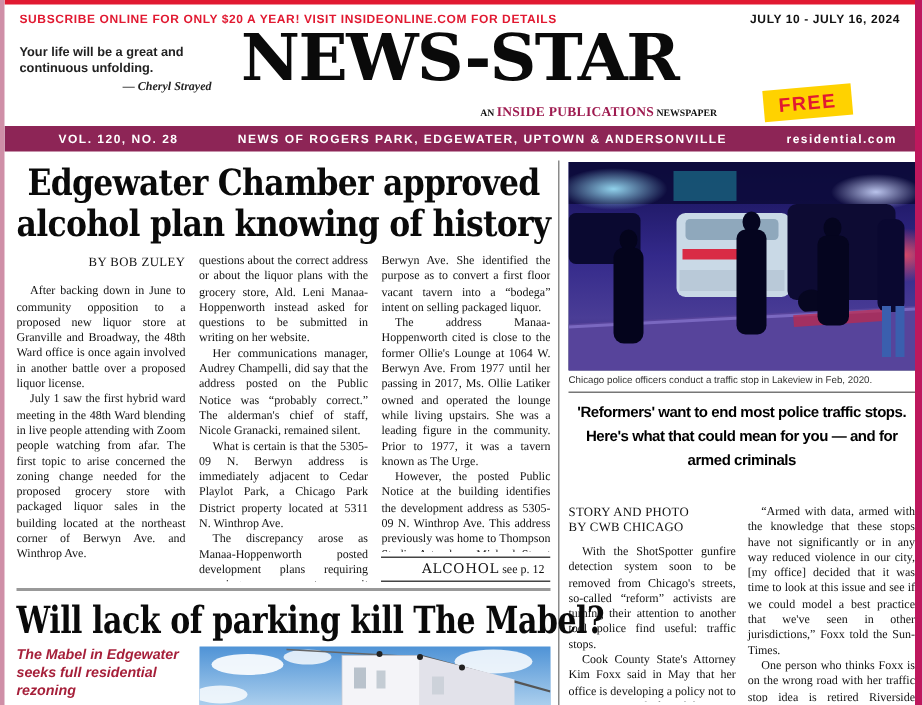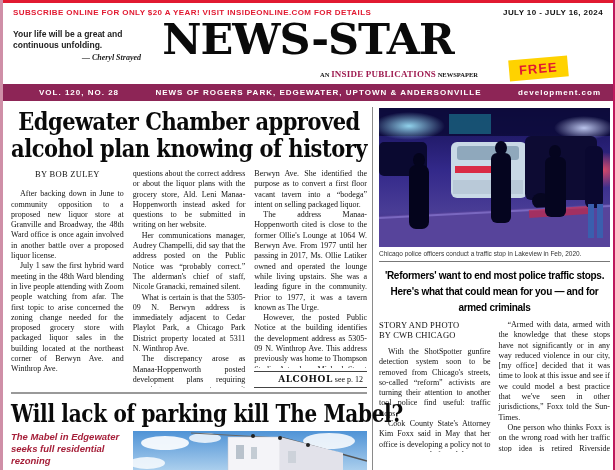--- a/index.html
+++ b/index.html
@@ -1,18 +1,18 @@
 <!DOCTYPE html>
 <html><head>
 <meta charset="utf-8">
 <style>
   html,body {margin:0; padding:0; background:#ffffff;}
   .page {position:relative; width:615px; height:470px; overflow:hidden; background:#fff;
          font-family:"Liberation Serif", serif; box-sizing:border-box;
-         border-left:3px solid #cf8fa7; border-right:2px solid #be185d;}
+         border-left:3px solid #cf8fa7; border-right:5px solid #be185d;}
 
   
   .banner {position:absolute; top:0; left:0; right:0; height:21px; border-top:3px solid #e11931;
            display:flex; justify-content:space-between; align-items:center; padding:0 10px;
            box-sizing:border-box; font-family:"Liberation Sans", sans-serif;}
   .banner .sub {color:#e11931; font-weight:bold; font-size:8px; letter-spacing:.4px;}
   .banner .dates {color:#111; font-weight:bold; font-size:8px; letter-spacing:.4px;}
 
   
   .header {position:absolute; top:21px; left:0; right:0; height:63px;}
@@ -43,37 +43,37 @@
   .main-story {position:absolute; left:8px; top:7px; width:356px;}
   .headline-main {font-family:"DejaVu Serif", serif; font-weight:bold; font-size:21px; line-height:24px;
                   text-align:center; letter-spacing:-.5px; color:#0a0a0a;
                   transform:scaleY(1.15); transform-origin:top center;}
   .cols {display:flex; gap:9px; margin-top:13px; height:219px; overflow:hidden;}
   .col {flex:1; font-size:8px; line-height:10.3px; text-align:justify; color:#111; position:relative;}
   .para {margin:0; text-indent:9px;}
   .no-first-indent .para:first-child {text-indent:0;}
   .subhead {font-family:"Liberation Sans", sans-serif; font-weight:bold; font-style:italic;
             font-size:10.5px; line-height:12px; color:#000; margin-bottom:8px; text-align:left;}
-  .byline {font-size:8.5px; letter-spacing:.3px; margin-bottom:10px; text-align:center;}
+  .byline {font-size:8.5px; letter-spacing:.3px; margin-bottom:10px; text-align:right;}
   .col3 .paras {max-height:199px; overflow:hidden;}
   .jumpbox {border-top:1px solid #444; border-bottom:1px solid #444; margin-top:3px; padding:2px 4px;
             text-align:right; font-size:9px; background:#fff;}
-  .jumpbox .jw {font-weight:bold; font-family:"DejaVu Serif", serif; letter-spacing:.5px;}
+  .jumpbox .jw {font-weight:normal; font-family:"DejaVu Serif", serif; letter-spacing:.5px;}
   .jumpbox .jr {font-size:8px;}
 
   
   .right-story {position:absolute; left:376px; top:7px; width:231px;}
   .photo-police {position:relative; width:231px; height:139px; overflow:hidden; background:#1a1560;}
   .photo-police svg {display:block; width:100%; height:100%;}
   .photo-caption {font-family:"Liberation Sans", sans-serif; font-size:6.5px; color:#333; margin-top:3px;
                   white-space:nowrap; overflow:hidden;}
   .cap-rule {border-bottom:1px solid #777; margin:4px 0 6px;}
   .headline-right {font-family:"Liberation Sans", sans-serif; font-weight:bold; font-size:10px;
                    line-height:16px; text-align:center; letter-spacing:-.3px; color:#000;}
-  .cols2 {display:flex; gap:8px; margin-top:4px; height:132px; overflow:hidden;}
+  .cols2 {display:flex; gap:8px; margin-top:20px; height:132px; overflow:hidden;}
   .byline2 {font-size:8.5px; line-height:10px; margin-bottom:7px; text-align:left; letter-spacing:.2px;}
 
   
   .bottom-story {position:absolute; left:8px; top:291px; width:356px;}
   .b-rule {border-top:2px solid #999; margin-bottom:4px;}
   .headline-bottom {font-family:"DejaVu Serif", serif; font-weight:bold; font-size:20px; line-height:24px;
                     letter-spacing:-.3px; white-space:nowrap; color:#0a0a0a;
                     transform:scaleY(1.25); transform-origin:top left;}
   .b-row {display:flex; margin-top:9px; gap:10px;}
   .deck {width:112px; font-family:"Liberation Sans", sans-serif; font-weight:bold; font-style:italic;
@@ -99,21 +99,21 @@
     <div class="masthead">NEWS-STAR</div>
     <div class="subtitle">
       <span>AN </span><span class="brand">INSIDE PUBLICATIONS</span><span> NEWSPAPER</span>
     </div>
     <div class="free">FREE</div>
   </div>
 
   <div class="infobar">
     <span>VOL. 120, NO. 28</span>
     <span class="region">NEWS OF ROGERS PARK, EDGEWATER, UPTOWN &amp; ANDERSONVILLE</span>
-    <span>development.com</span>
+    <span>residential.com</span>
   </div>
 
   <div class="content">
     <div class="v-rule"></div>
 
     <div class="main-story">
       <div class="headline-main">Edgewater Chamber approved alcohol plan knowing of history</div>
       <div class="cols">
         <div class="col">
           <div class="byline">BY BOB ZULEY</div>

